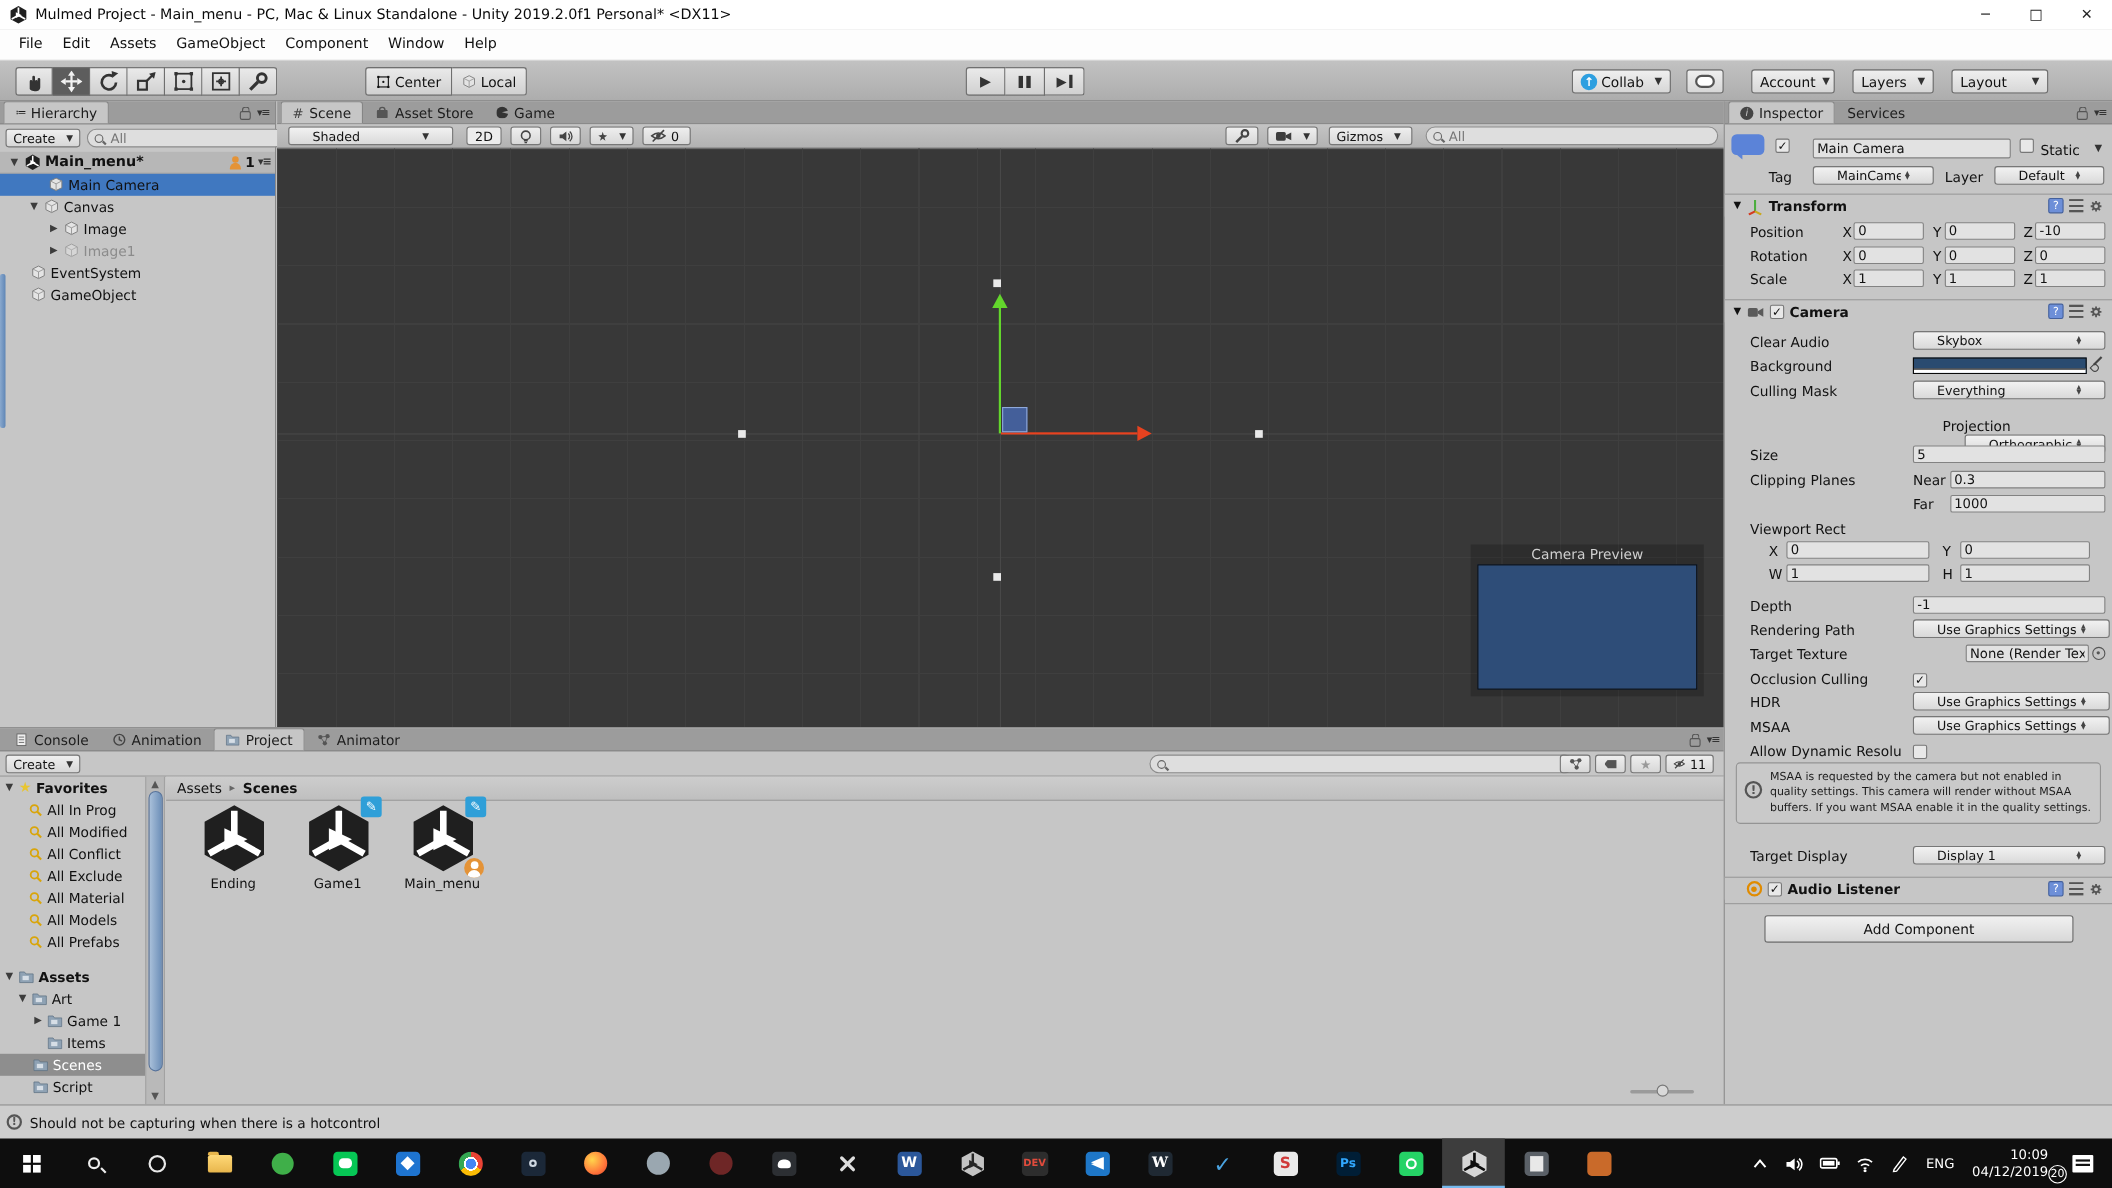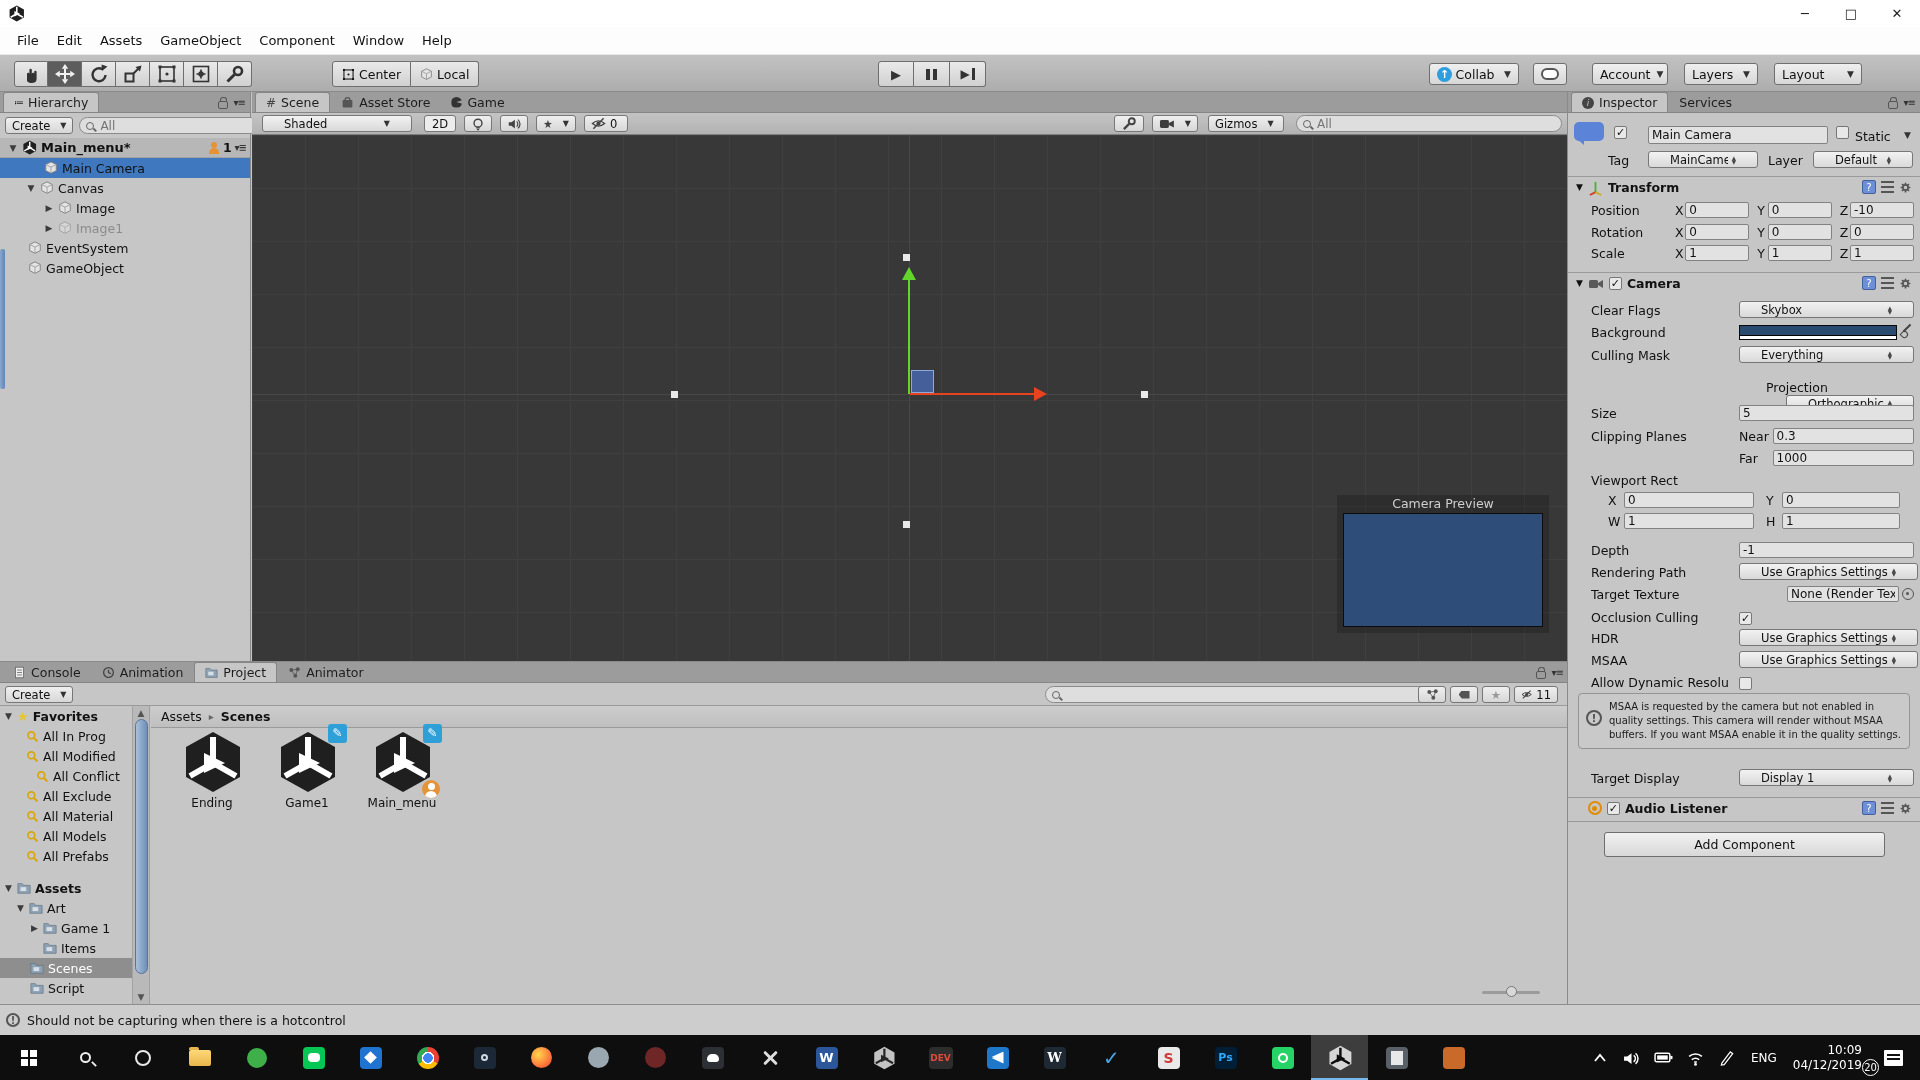--- a/index.html
+++ b/index.html
@@ -301,20 +301,21 @@
     </g>
   </defs>
 </svg>
 
 <div id="screen" data-name="unity-editor-window">
 
   <div id="titlebar" data-name="title-bar">
     <svg class="ulogo" width="17" height="17" viewBox="0 0 64 64" data-name="unity-logo-icon">
         <use href="#u-logo"></use>
       </svg>
+    <span class="ttl" data-name="window-title">Mulmed Project - Main_menu - PC, Mac &amp; Linux Standalone - Unity 2019.2.0f1 Personal* &lt;DX11&gt;</span>
     <div class="wctl">
       <div data-name="minimize-button">─</div>
       <div data-name="maximize-button">□</div>
       <div data-name="close-button">✕</div>
     </div>
   </div>
 
   <div id="menubar" data-name="menu-bar">
     <span data-name="menu-file">File</span>
     <span data-name="menu-edit">Edit</span>
@@ -652,21 +653,21 @@
             <use href="#magy"></use>
           </svg>
         <span data-name="favorite-label">All In Prog</span>
       </div>
       <div class="prow" style="padding-left:26px" data-name="favorite-all-modified">
         <svg width="13" height="13" viewBox="0 0 16 16" data-name="search-query-icon">
             <use href="#magy"></use>
           </svg>
         <span data-name="favorite-label">All Modified</span>
       </div>
-      <div class="prow" style="padding-left:36px" data-name="favorite-all-conflicted">
+      <div class="prow" style="padding-left:26px" data-name="favorite-all-conflicted">
         <svg width="13" height="13" viewBox="0 0 16 16" data-name="search-query-icon">
             <use href="#magy"></use>
           </svg>
         <span data-name="favorite-label">All Conflict</span>
       </div>
       <div class="prow" style="padding-left:26px" data-name="favorite-all-excluded">
         <svg width="13" height="13" viewBox="0 0 16 16" data-name="search-query-icon">
             <use href="#magy"></use>
           </svg>
         <span data-name="favorite-label">All Exclude</span>
@@ -867,21 +868,21 @@
       <b data-name="camera-title">Camera</b>
       <span class="hbtns">
         <span class="bki" data-name="help-icon"></span>
         <span class="pri" data-name="presets-icon"></span>
         <svg width="13" height="13" viewBox="0 0 16 16" data-name="gear-icon">
             <use href="#gear"></use>
           </svg>
       </span>
     </div>
     <div class="crow" style="top:208px;">
-      <span class="lbl" data-name="clear-flags-label">Clear Flags</span>
+      <span class="lbl" data-name="clear-flags-label">Clear Audio</span>
       <div class="ctrl">
           <div class="dd" data-name="clear-flags-dropdown">
             <span class="val">Skybox</span>
             <span class="spin">
               <span>▲</span>
               <span>▼</span>
             </span>
           </div>
         </div>
     </div>

